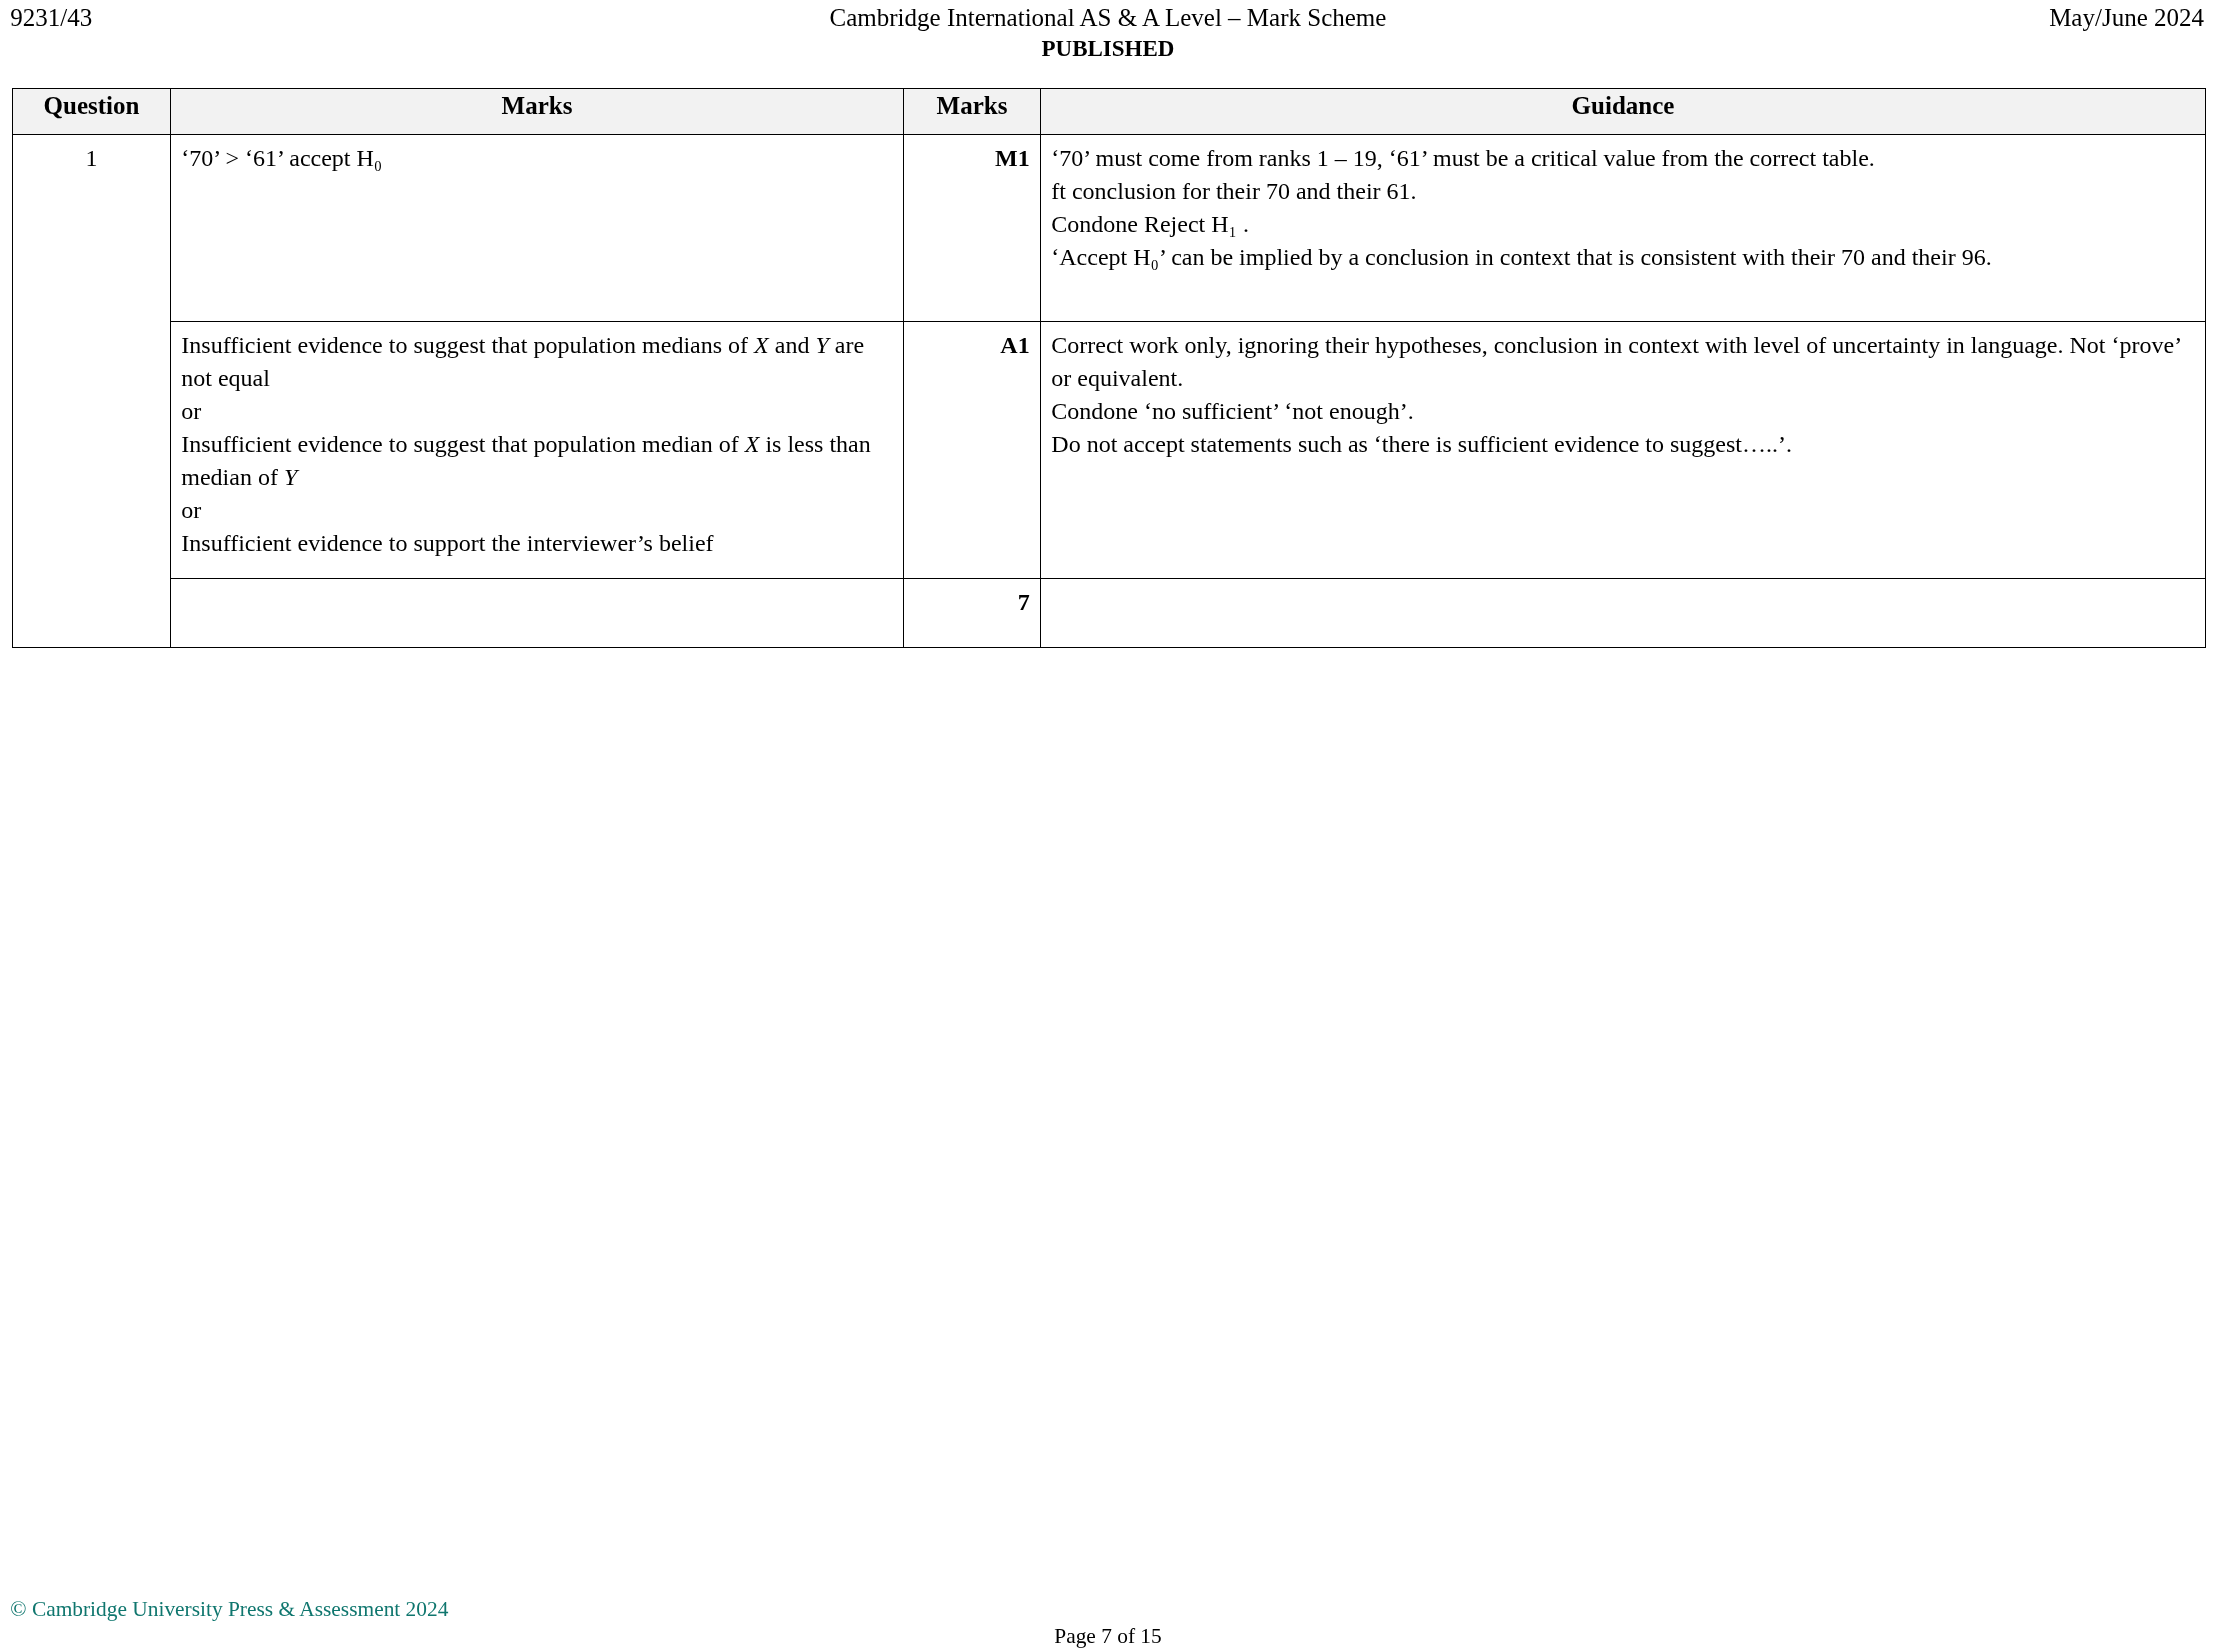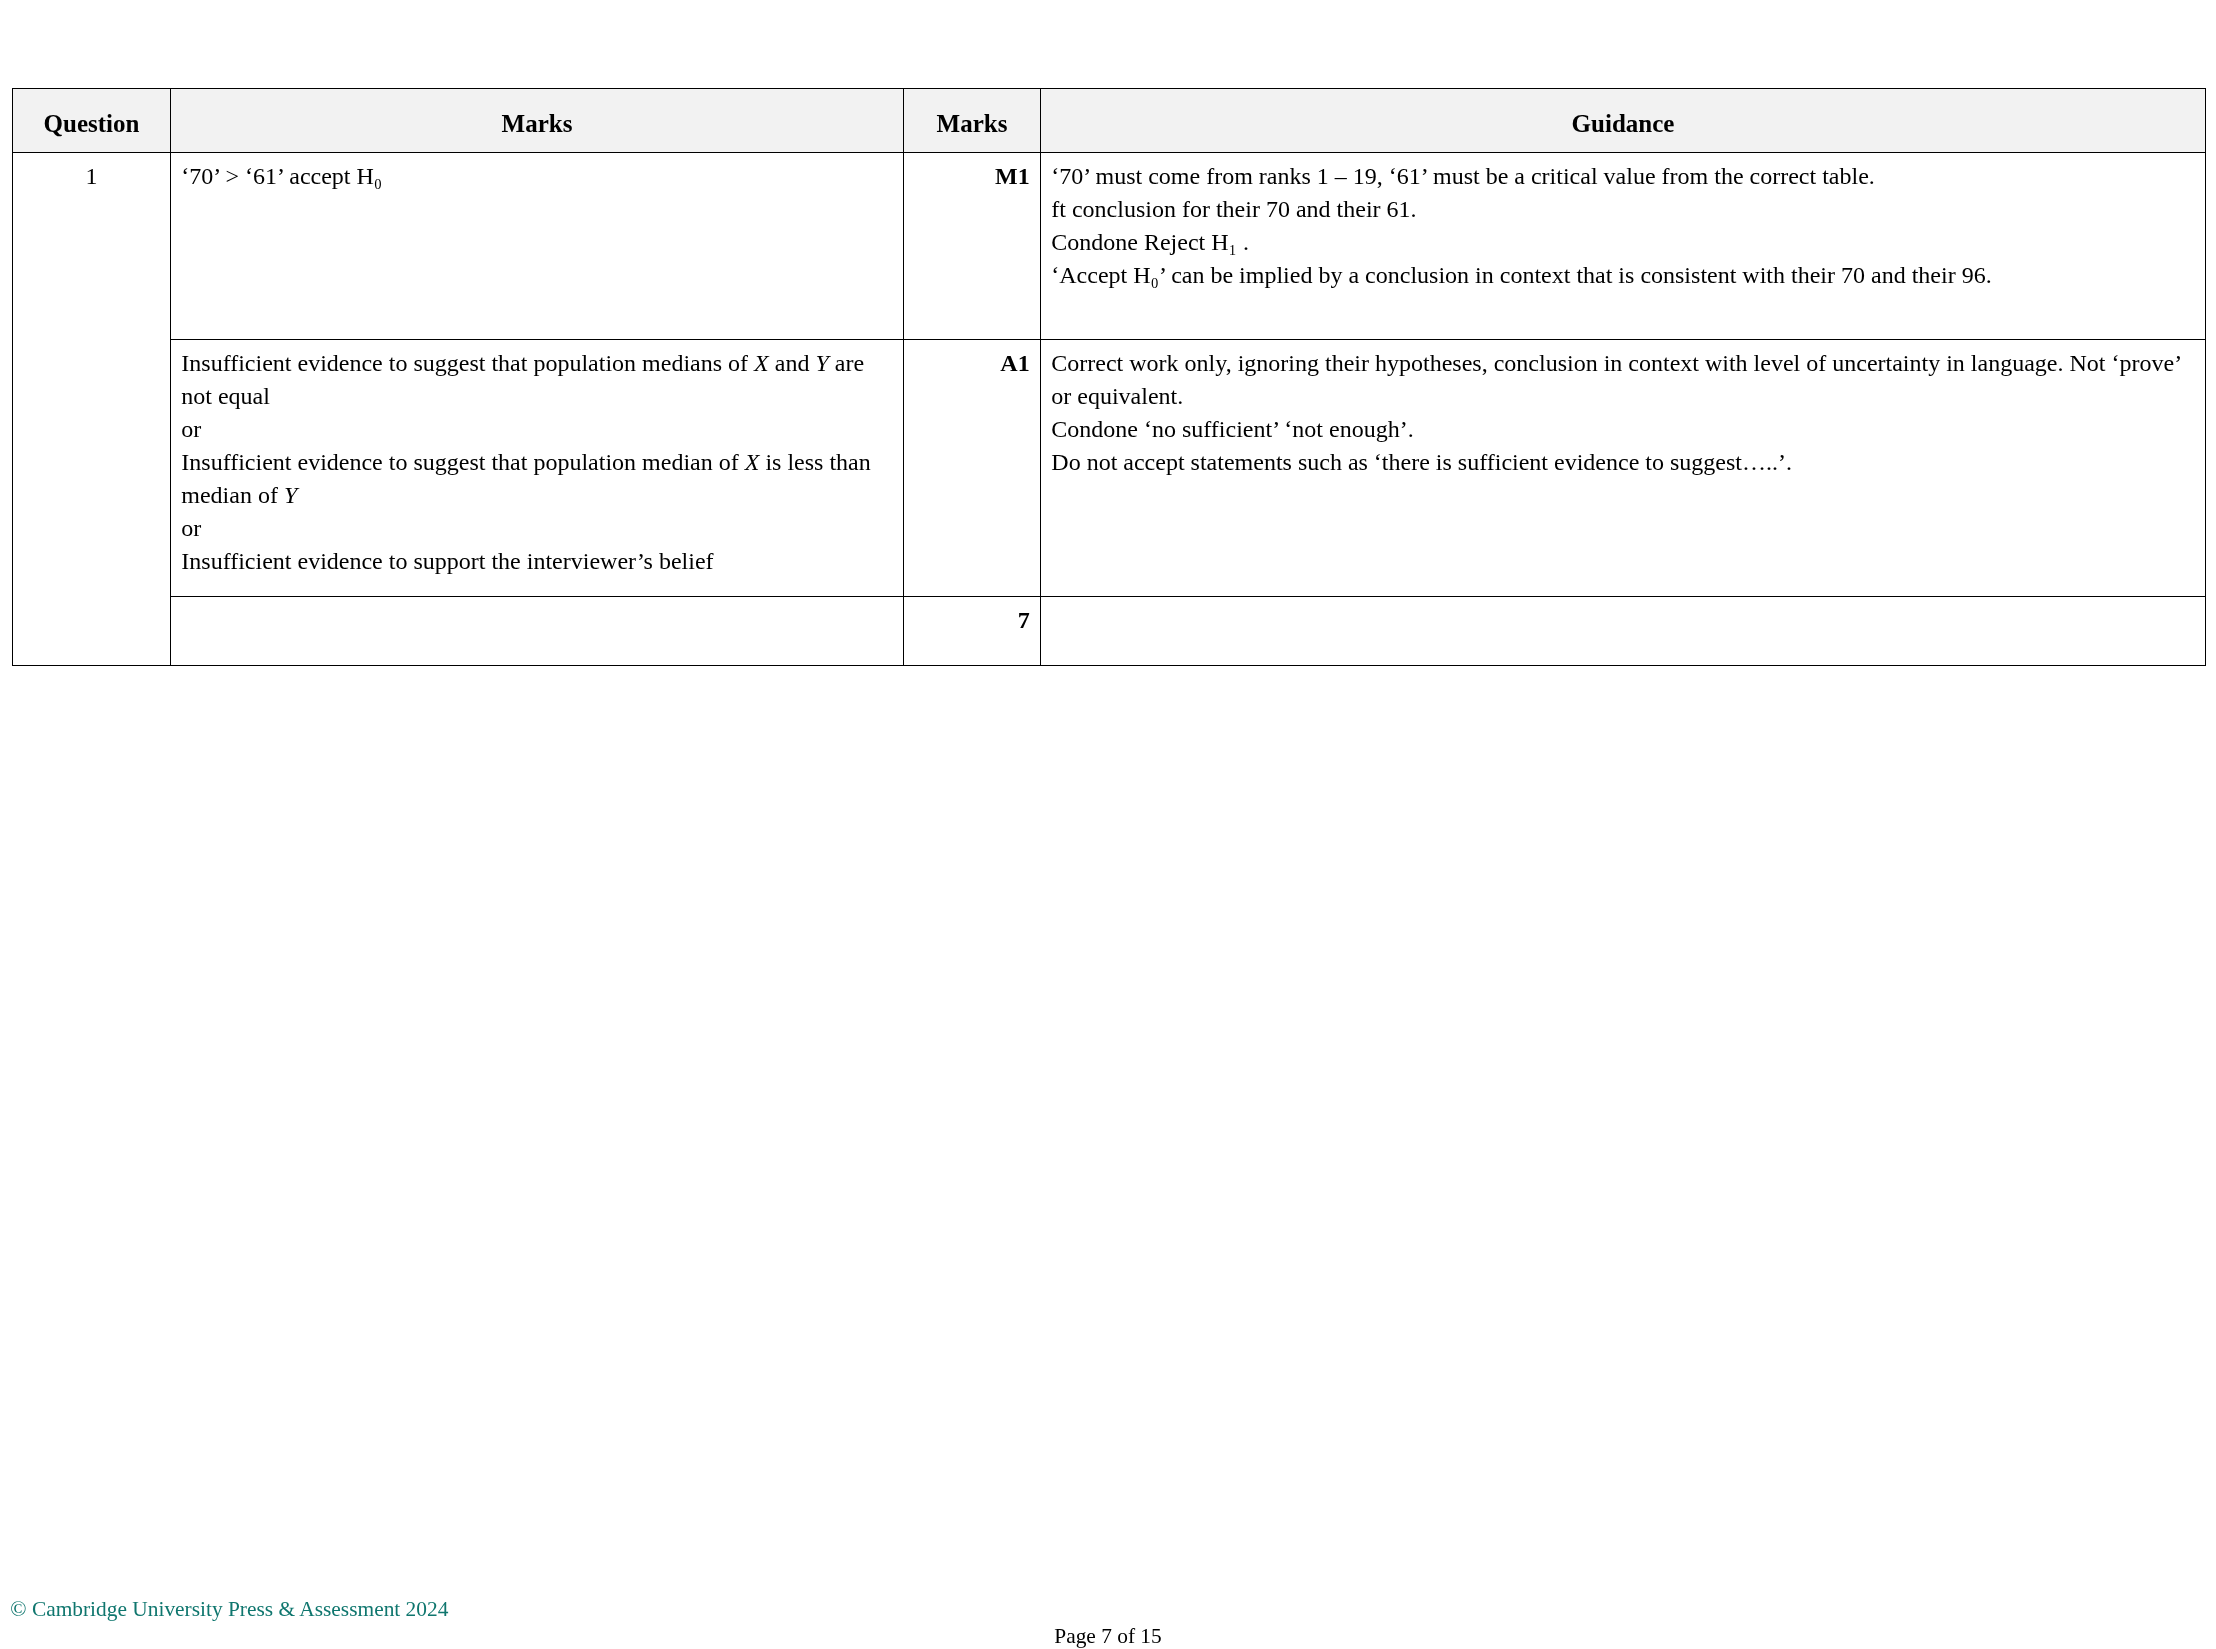--- a/index.html
+++ b/index.html
@@ -77,21 +77,21 @@
     border: 1.7px solid #000000;
     vertical-align: top;
     padding: 6.9px 10.3px 8.6px 10.3px;
     font-size: 24px;
     line-height: 33px;
   }
   table.scheme thead th {
     text-align: center;
     font-weight: bold;
     background: #f2f2f2;
-    padding-top: 18px;
+    padding-top: 0;
     padding-bottom: 12px;
     font-size: 25px;
   }
   col.c-question { width: 158px; }
   col.c-answer   { width: 733px; }
   col.c-marks    { width: 137px; }
   col.c-guidance { width: 1165px; }
 
   td.question-cell {
     text-align: center;
@@ -143,20 +143,26 @@
     width: 2216px;
     text-align: center;
     margin-top: 27px;
   }
 </style>
 </head>
 <body>
 
 <div class="page">
 
+  <div class="header">
+    <div class="hdr-left">9231/43</div>
+    <div class="hdr-center">Cambridge International AS &amp; A Level – Mark Scheme</div>
+    <div class="hdr-right">May/June 2024</div>
+    <div class="hdr-published">PUBLISHED</div>
+  </div>
 
   <table class="scheme">
     <colgroup>
       <col class="c-question">
       <col class="c-answer">
       <col class="c-marks">
       <col class="c-guidance">
     </colgroup>
     <thead>
       <tr>

